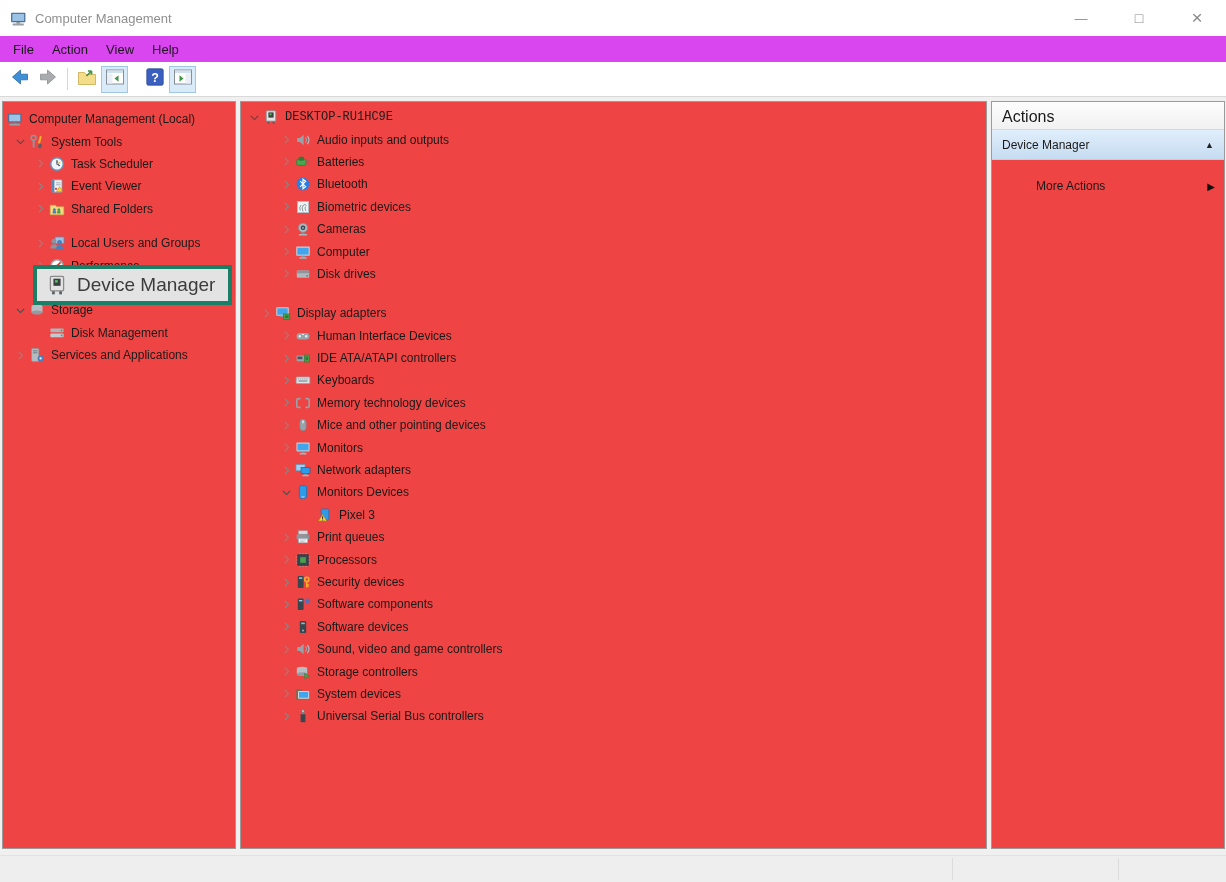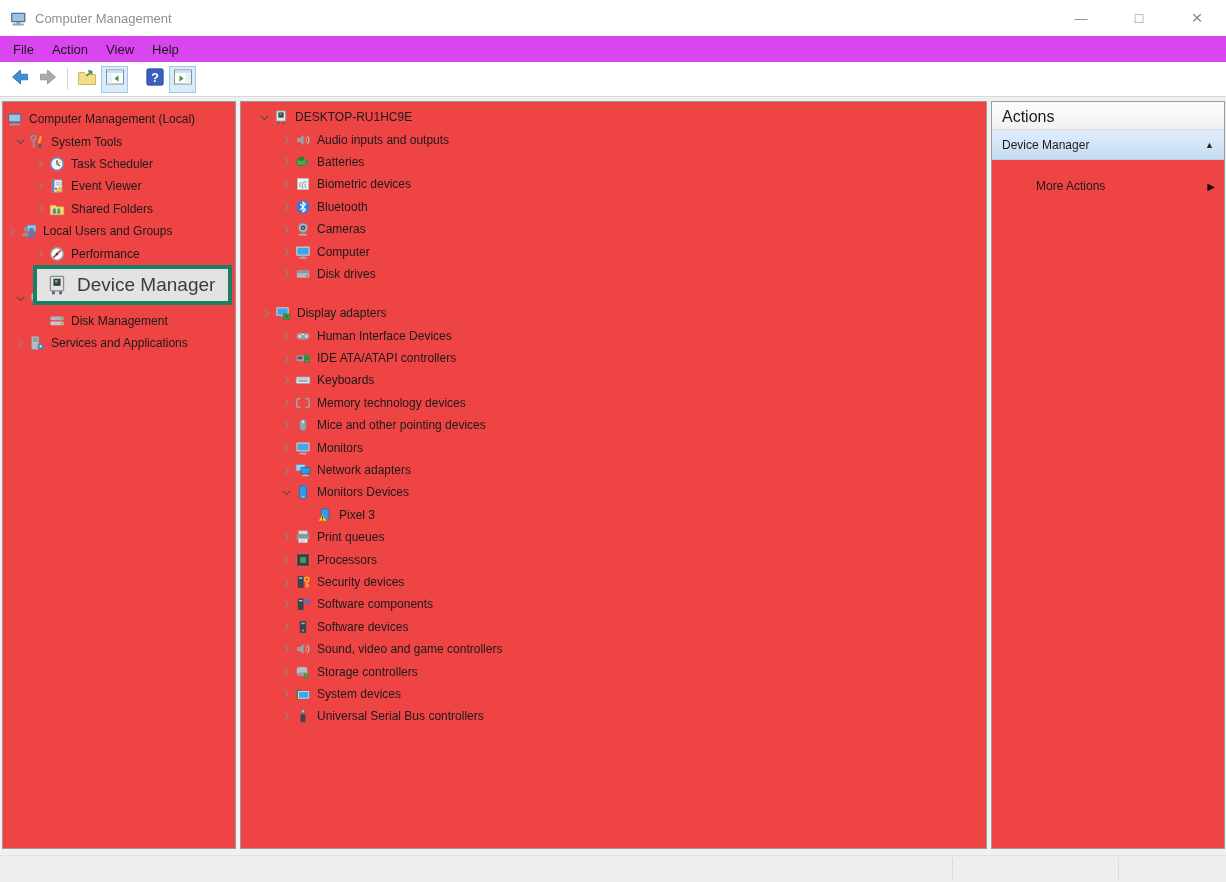--- a/index.html
+++ b/index.html
@@ -220,21 +220,21 @@
             <svg width="16" height="16" viewBox="0 0 16 16" xmlns="http://www.w3.org/2000/svg">
               <path d="M1.2 4.2 h5.2 l1.4 1.6 h7 v8 h-13.6 z" fill="#f4d97c" stroke="#c8a646" stroke-width="0.6"></path>
               <circle cx="5.4" cy="8.8" r="1.5" fill="#4a7fbb"></circle>
               <rect x="3.6" y="10" width="3.6" height="2.6" rx="1.2" fill="#4a7fbb"></rect>
               <circle cx="9.8" cy="8.8" r="1.5" fill="#4aa04e"></circle>
               <rect x="8" y="10" width="3.6" height="2.6" rx="1.2" fill="#4aa04e"></rect>
             </svg>
           </span>
           <span class="tlabel">Shared Folders</span>
         </div>
-        <div class="trow" style="">
+        <div class="trow" style="padding-left: 28px; margin-top: 12px;">
           <span class="chev">
             <svg width="16" height="16" viewBox="0 0 16 16" xmlns="http://www.w3.org/2000/svg">
               <path d="M6 3.5 L10.5 8 L6 12.5" fill="none" stroke="#8a8a8a" stroke-width="1.3"></path>
             </svg>
           </span>
           <span class="ticon">
             <svg width="16" height="16" viewBox="0 0 16 16" xmlns="http://www.w3.org/2000/svg">
               <rect x="6" y="2" width="9" height="6.5" rx="0.6" fill="#9cc3e5" stroke="#5d88b4" stroke-width="0.8"></rect>
               <circle cx="5" cy="6.2" r="2.4" fill="#8a949c"></circle>
               <path d="M1.4 13.6 q0-4.4 3.6-4.4 t3.6 4.4 z" fill="#8a949c"></path>
@@ -314,21 +314,21 @@
               <circle cx="11.6" cy="11.4" r="1.1" fill="#eef1f4"></circle>
             </svg>
           </span>
           <span class="tlabel">Services and Applications</span>
         </div>
       </div>
   </div>
 
   <div id="center-panel" class="panel">
     <div id="device-tree">
-        <div class="trow" style="padding-left: 14px;">
+        <div class="trow" style="padding-left: 4px; font-family: Liberation Mono, monospace;">
           <span class="chev">
             <svg width="16" height="16" viewBox="0 0 16 16" xmlns="http://www.w3.org/2000/svg">
               <path d="M3.5 6 L8 10.5 L12.5 6" fill="none" stroke="#4a4a4a" stroke-width="1.3"></path>
             </svg>
           </span>
           <span class="ticon">
             <svg width="16" height="16" viewBox="0 0 16 16" xmlns="http://www.w3.org/2000/svg">
               <rect x="3.2" y="1.8" width="9.6" height="10.4" rx="0.8" fill="#e3e3e3" stroke="#8a8a8a" stroke-width="0.9"></rect>
               <rect x="5.4" y="3.4" width="5.2" height="5.2" fill="#3b3f42"></rect>
               <rect x="6.6" y="4.4" width="1.9" height="1.9" fill="#57c05c"></rect>
@@ -370,39 +370,39 @@
           <span class="tlabel">Batteries</span>
         </div>
         <div class="trow" style="padding-left: 36px;">
           <span class="chev">
             <svg width="16" height="16" viewBox="0 0 16 16" xmlns="http://www.w3.org/2000/svg">
               <path d="M6 3.5 L10.5 8 L6 12.5" fill="none" stroke="#8a8a8a" stroke-width="1.3"></path>
             </svg>
           </span>
           <span class="ticon">
             <svg width="16" height="16" viewBox="0 0 16 16" xmlns="http://www.w3.org/2000/svg">
+              <circle cx="8" cy="8" r="6.4" fill="#2a7de1"></circle>
+              <path d="M5.2 5.2 L10.6 10.6 L8 12.8 L8 3.2 L10.6 5.4 L5.2 10.8" fill="none" stroke="#fff" stroke-width="1.15"></path>
+            </svg>
+          </span>
+          <span class="tlabel">Bluetooth</span>
+        </div>
+        <div class="trow" style="padding-left: 36px;">
+          <span class="chev">
+            <svg width="16" height="16" viewBox="0 0 16 16" xmlns="http://www.w3.org/2000/svg">
+              <path d="M6 3.5 L10.5 8 L6 12.5" fill="none" stroke="#8a8a8a" stroke-width="1.3"></path>
+            </svg>
+          </span>
+          <span class="ticon">
+            <svg width="16" height="16" viewBox="0 0 16 16" xmlns="http://www.w3.org/2000/svg">
               <rect x="2.4" y="2.4" width="11.2" height="11.2" fill="#eef4f4" stroke="#aebfc6" stroke-width="0.8"></rect>
               <path d="M5.2 11.5 q-1.4-3.5 1-5.5 M8 12.5 q-2-4 0.4-6.4 q1.8-1.4 3.2 0.4 M10.8 11.8 q-1.2-2.4-0.4-4.2" fill="none" stroke="#7d8a92" stroke-width="0.9"></path>
             </svg>
           </span>
           <span class="tlabel">Biometric devices</span>
-        </div>
-        <div class="trow" style="padding-left: 36px;">
-          <span class="chev">
-            <svg width="16" height="16" viewBox="0 0 16 16" xmlns="http://www.w3.org/2000/svg">
-              <path d="M6 3.5 L10.5 8 L6 12.5" fill="none" stroke="#8a8a8a" stroke-width="1.3"></path>
-            </svg>
-          </span>
-          <span class="ticon">
-            <svg width="16" height="16" viewBox="0 0 16 16" xmlns="http://www.w3.org/2000/svg">
-              <circle cx="8" cy="8" r="6.4" fill="#2a7de1"></circle>
-              <path d="M5.2 5.2 L10.6 10.6 L8 12.8 L8 3.2 L10.6 5.4 L5.2 10.8" fill="none" stroke="#fff" stroke-width="1.15"></path>
-            </svg>
-          </span>
-          <span class="tlabel">Bluetooth</span>
         </div>
         <div class="trow" style="padding-left: 36px;">
           <span class="chev">
             <svg width="16" height="16" viewBox="0 0 16 16" xmlns="http://www.w3.org/2000/svg">
               <path d="M6 3.5 L10.5 8 L6 12.5" fill="none" stroke="#8a8a8a" stroke-width="1.3"></path>
             </svg>
           </span>
           <span class="ticon">
             <svg width="16" height="16" viewBox="0 0 16 16" xmlns="http://www.w3.org/2000/svg">
               <circle cx="8" cy="6.8" r="4.6" fill="#aeb6bc" stroke="#848e95" stroke-width="0.7"></circle>

